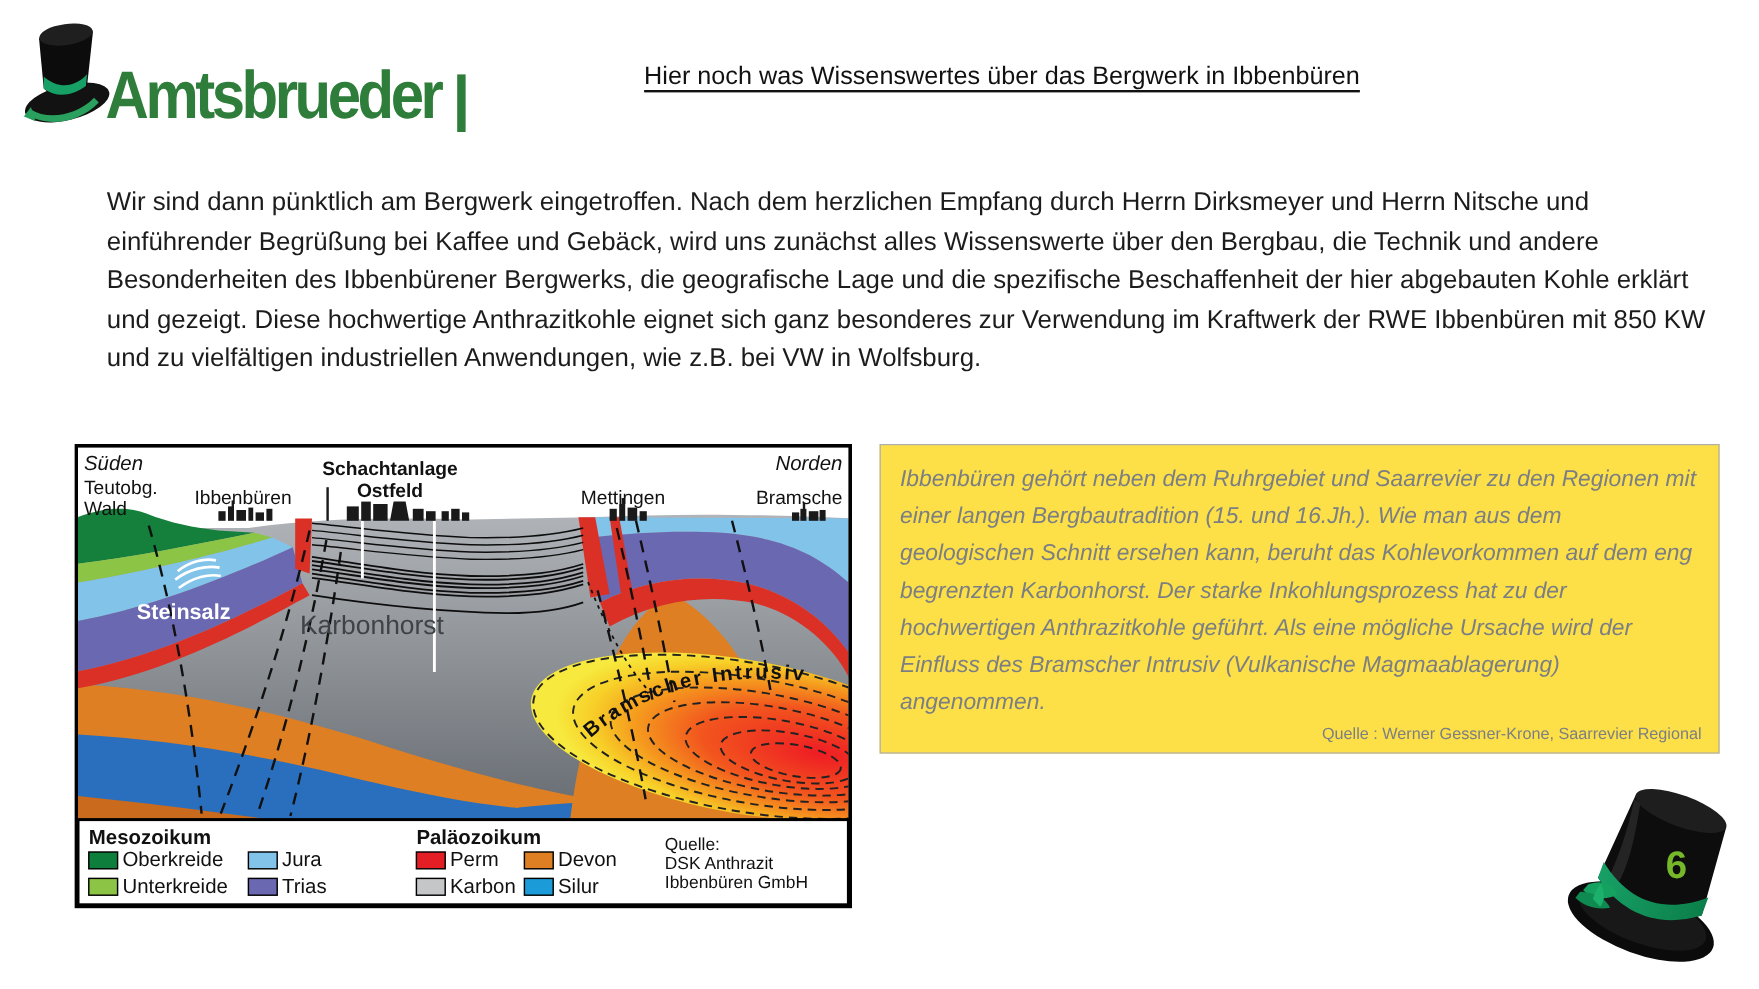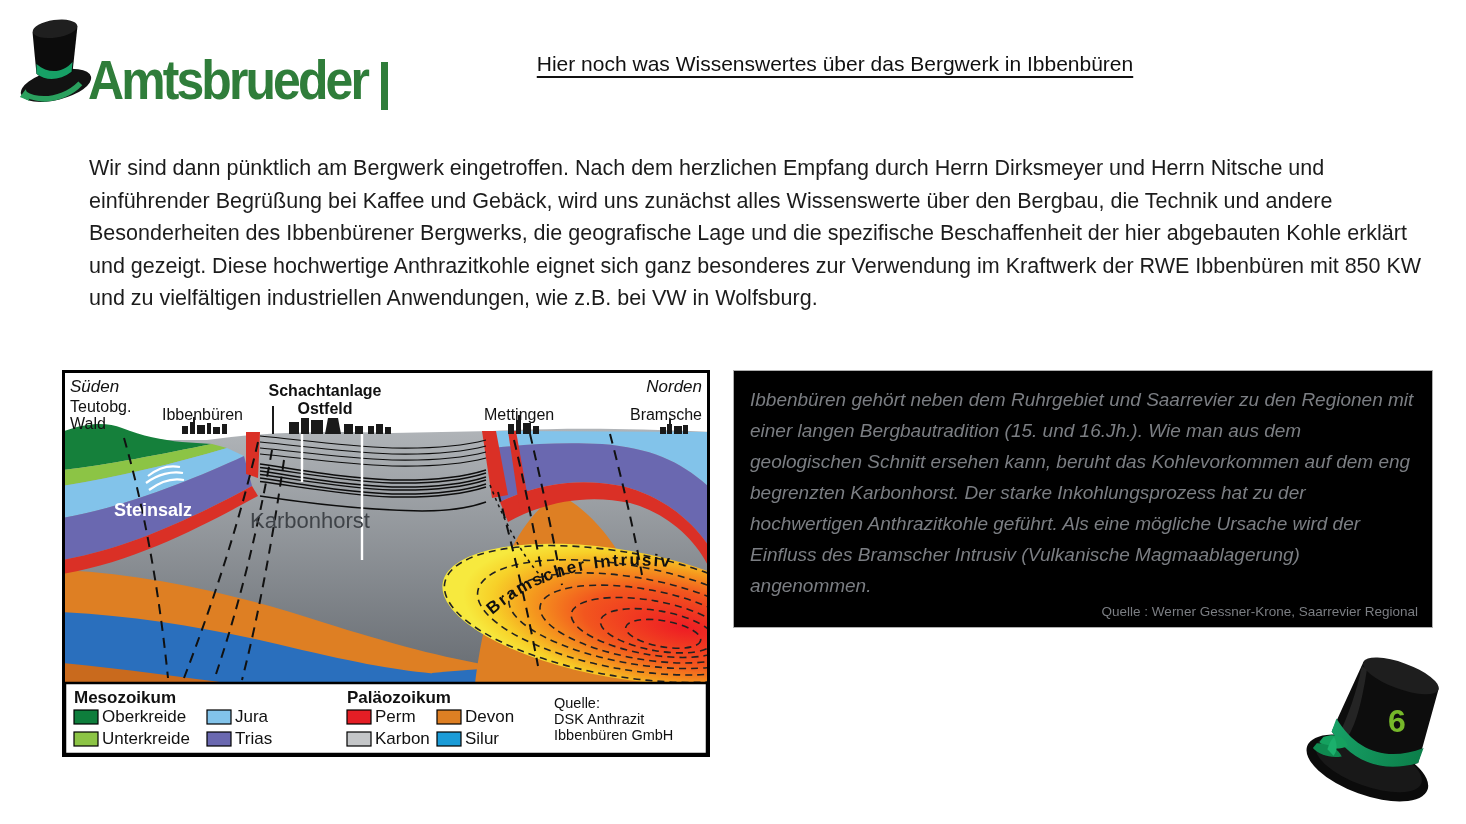--- a/index.html
+++ b/index.html
@@ -24,21 +24,21 @@
   
   .body-par{
     position:absolute;left:70px;top:152px;width:1356px;
     font-size:21.5px;line-height:32.5px;color:#1c1c1c;margin-left:19px;
   }
   
   .diagram{position:absolute;left:62px;top:370px;width:648px;height:387px;}
   
   .infobox{
     position:absolute;left:733px;top:370px;width:700px;height:258px;
-    background:#000000;border:1.5px solid #aeaeae;box-sizing:border-box;
+    background:#fde047;border:1.5px solid #aeaeae;box-sizing:border-box;
     padding:14px 18px 10px 16px;
   }
   .infobox-text{
     font-style:italic;color:#7b7e83;font-size:19px;line-height:1.63;
   }
   .infobox-source{
     position:absolute;right:14px;bottom:8px;color:#7b7e83;font-size:13.5px;
   }
   
   .page-hat{position:absolute;left:1293px;top:648px;width:172px;height:176px;}

